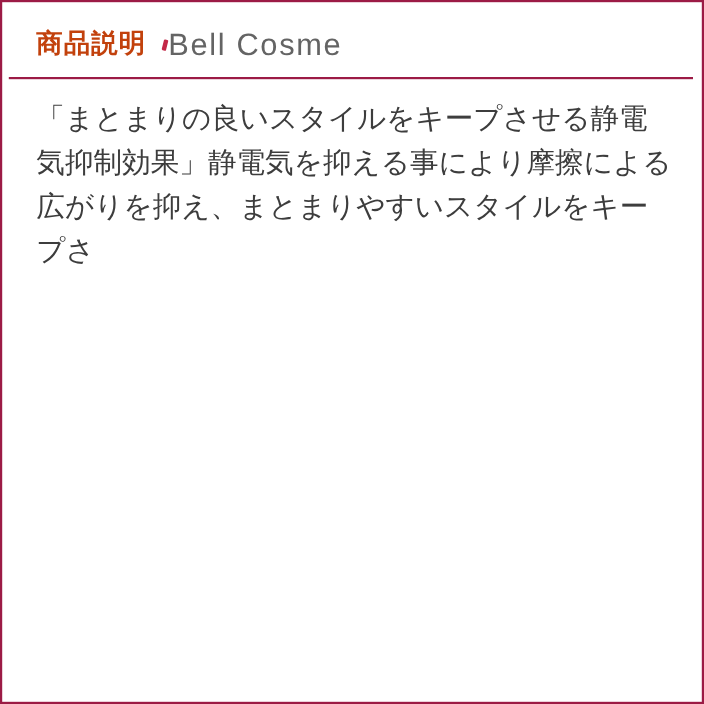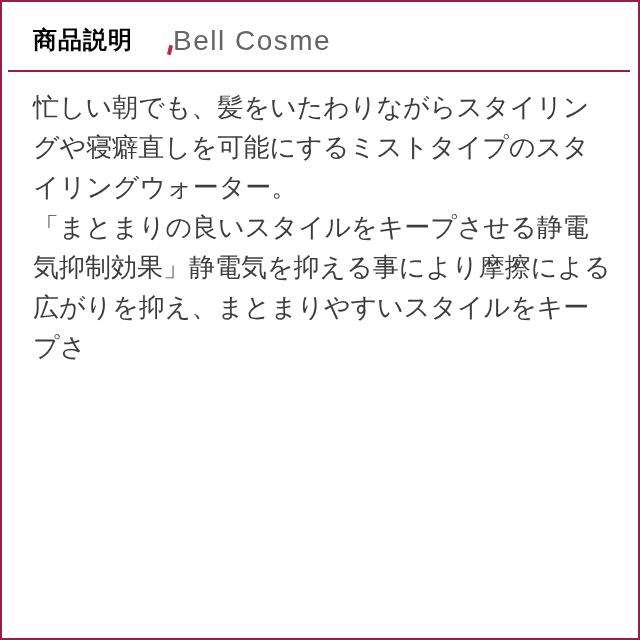--- a/index.html
+++ b/index.html
@@ -18,34 +18,33 @@
     display: flex;
     align-items: center;
     gap: 15px;
     padding: 25px 8px 0 31px;
     height: 52px;
   }
 
   .section-title {
     font-size: 24px;
     font-weight: 700;
-    color: #000000;
+    color: #c2410c;
     letter-spacing: 1px;
     line-height: 1.1;
   }
 
   .brand {
     display: inline-flex;
-    align-items: flex-end;
+    align-items: center;
     color: #646464;
     font-size: 28px;
     font-weight: 400;
     letter-spacing: 1.5px;
     line-height: 1.0;
-    margin-left: 20px;
   }
 
   .brand-tick {
     display: inline-block;
     width: 4px;
     height: 10px;
     background: #c32747;
     border-radius: 1px;
     transform: rotate(14deg);
     margin: 1px 1px 0 0;
@@ -81,17 +80,16 @@
 
     <span class="brand">
       <span class="brand-tick"></span>
       <span>Bell Cosme</span>
     </span>
   </div>
 
   <div class="divider"></div>
 
   <div class="description">
-    <p class="para">忙しい朝でも、髪をいたわりながらスタイリングや寝癖直しを可能にするミストタイプのスタイリングウォーター。</p>
     <p class="para">「まとまりの良いスタイルをキープさせる静電気抑制効果」静電気を抑える事により摩擦による広がりを抑え、まとまりやすいスタイルをキープさ</p>
   </div>
 
 </div>
 
 </body></html>

